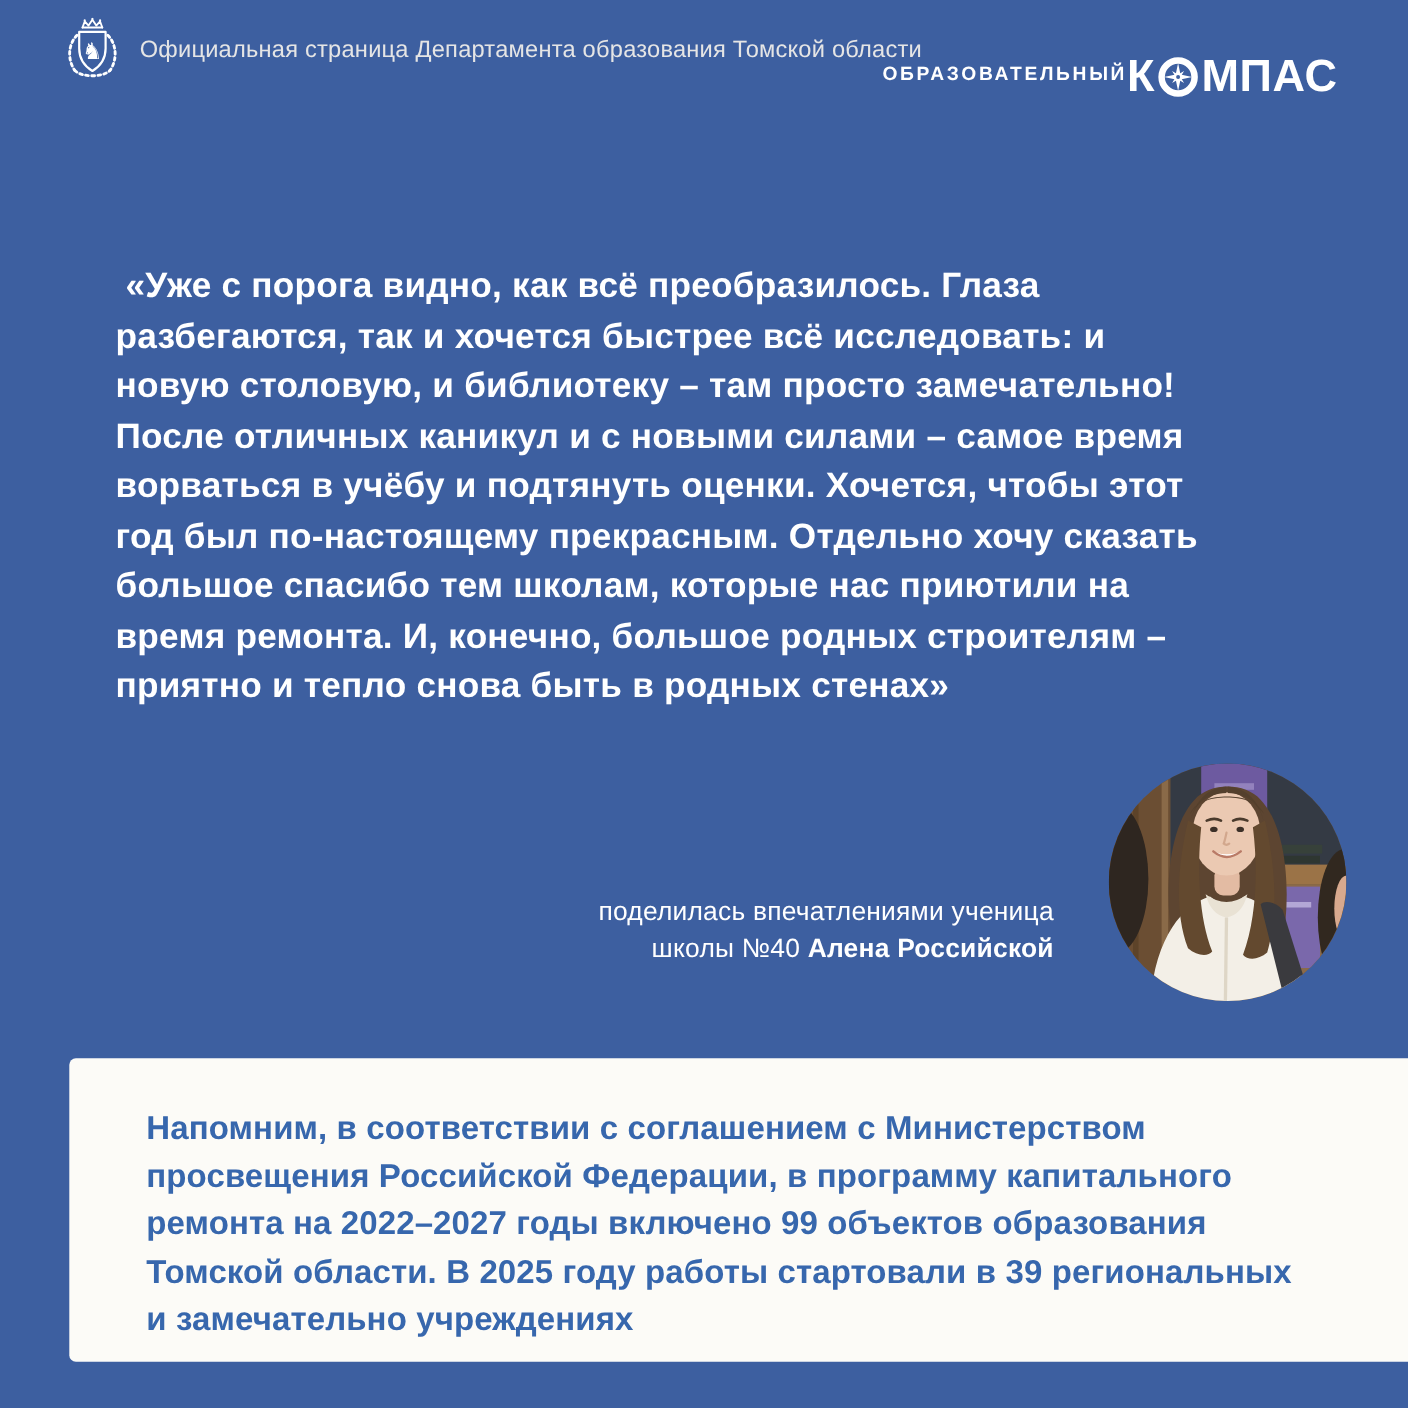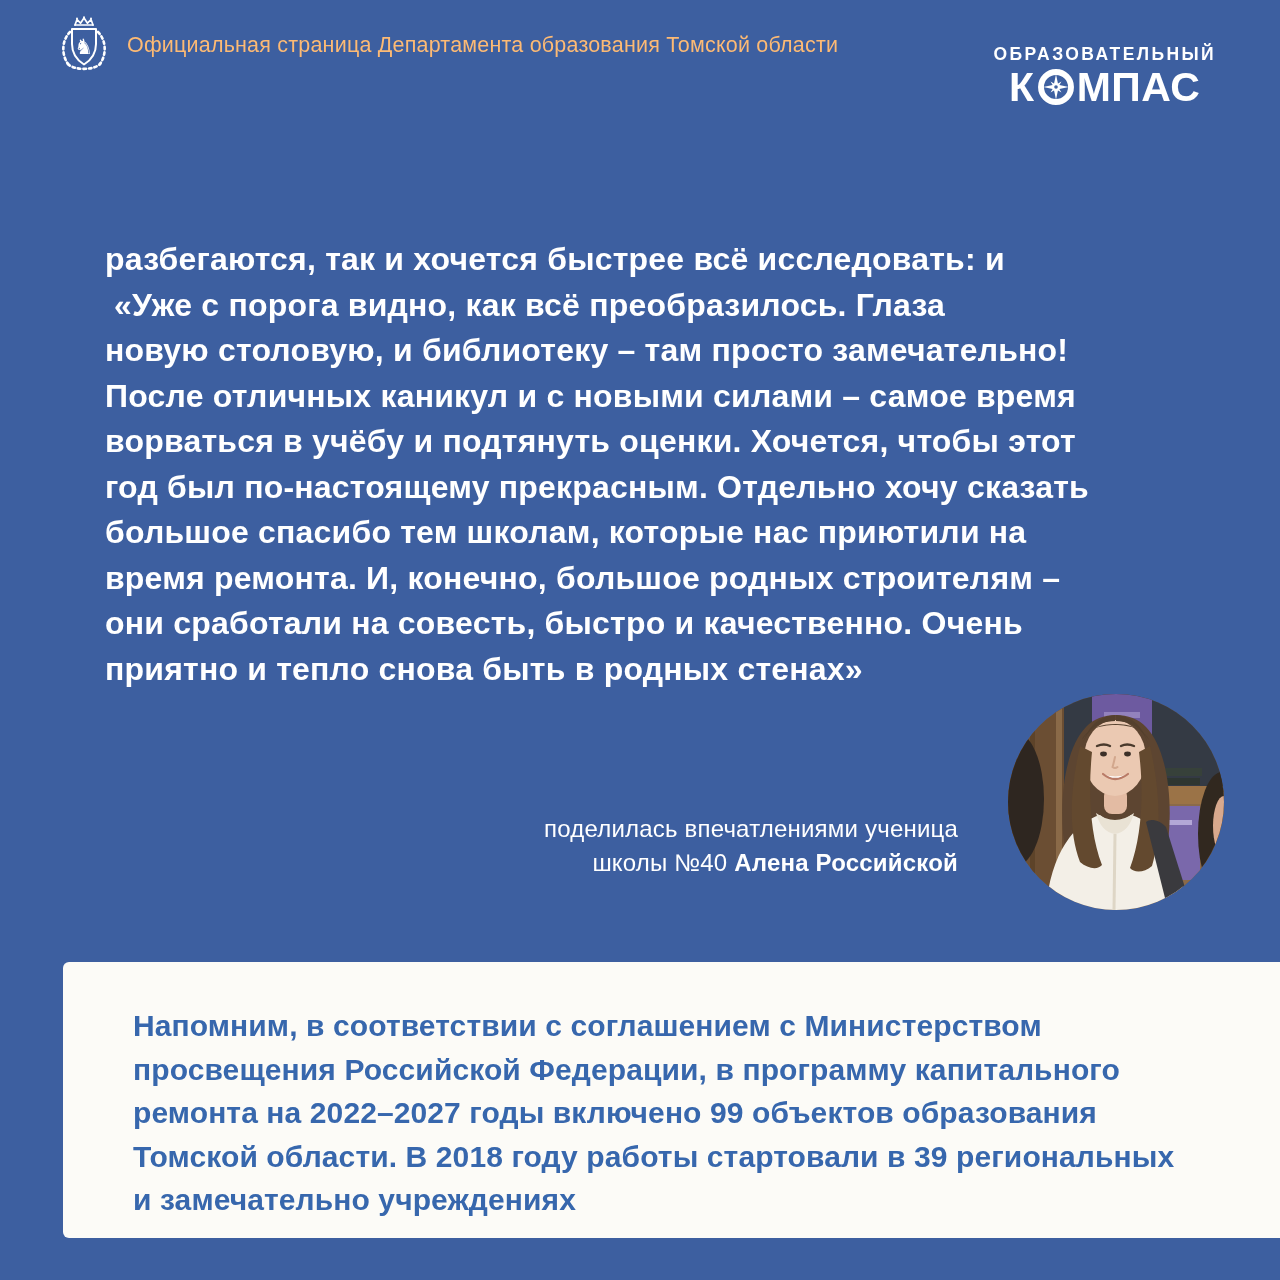--- a/index.html
+++ b/index.html
@@ -9,27 +9,27 @@
     font-family:"Liberation Sans", sans-serif;
   }
 
   
   .header {
     position:absolute; left:57px; top:16px;
     display:flex; align-items:center; gap:16px;
   }
   .coat { width:54px; height:58px; flex:0 0 auto; }
   .header-title {
-    color:#fdba74; font-size:21.5px; font-weight:400; letter-spacing:0.2px;
+    color:#e5e5e5; font-size:21.5px; font-weight:400; letter-spacing:0.2px;
   }
 
   
   .brand {
     position:absolute; top:46px; right:64px;
-    display:flex; flex-direction:column; align-items:center; color:#ffffff;
+    display:flex; align-items:center; color:#ffffff;
   }
   .brand-top {
     font-size:17.5px; font-weight:700; letter-spacing:2.4px; line-height:1;
   }
   .brand-word {
     margin-top:3px; display:flex; align-items:center;
     font-size:41px; font-weight:800; letter-spacing:0.5px; line-height:1;
   }
   .brand-word .compass { width:40px; height:40px; margin:0 1px; }
 
@@ -101,29 +101,28 @@
       <circle cx="22" cy="22" r="16.5" fill="none" stroke="#ffffff" stroke-width="6.5"></circle>
       <path d="M22 8 L24.4 19.6 L36 22 L24.4 24.4 L22 36 L19.6 24.4 L8 22 L19.6 19.6 Z" fill="#ffffff"></path>
       <path d="M22 13.5 L23.7 20.3 L30.5 22 L23.7 23.7 L22 30.5 L20.3 23.7 L13.5 22 L20.3 20.3 Z" transform="rotate(45 22 22)" fill="#ffffff"></path>
       <circle cx="22" cy="22" r="2" fill="#3d5fa0"></circle>
     </svg>
     <span>МПАС</span>
   </div>
 </div>
 
 <div class="quote">
+    <div class="quote-line"> «Уже с порога видно, как всё преобразилось. Глаза</div>
     <div class="quote-line">разбегаются, так и хочется быстрее всё исследовать: и</div>
-    <div class="quote-line"> «Уже с порога видно, как всё преобразилось. Глаза</div>
     <div class="quote-line">новую столовую, и библиотеку – там просто замечательно!</div>
     <div class="quote-line">После отличных каникул и с новыми силами – самое время</div>
     <div class="quote-line">ворваться в учёбу и подтянуть оценки. Хочется, чтобы этот</div>
     <div class="quote-line">год был по-настоящему прекрасным. Отдельно хочу сказать</div>
     <div class="quote-line">большое спасибо тем школам, которые нас приютили на</div>
     <div class="quote-line">время ремонта. И, конечно, большое родных строителям –</div>
-    <div class="quote-line">они сработали на совесть, быстро и качественно. Очень</div>
     <div class="quote-line">приятно и тепло снова быть в родных стенах»</div>
   </div>
 
 <div class="attribution">
   <div>поделилась впечатлениями ученица</div>
   <div><span>школы №40 </span><span class="bold">Алена Российской</span></div>
 </div>
 
 <div class="avatar">
   <svg width="216" height="216" viewBox="0 0 216 216">
@@ -183,16 +182,16 @@
 
     <path d="M138 128 L160 216 L184 216 L158 133 C152 126 142 124 138 128 Z" fill="#3a3a3e"></path>
   </svg>
 </div>
 
 <div class="footer-card">
   <div class="footer-text">
       <div class="footer-line">Напомним, в соответствии с соглашением с Министерством</div>
       <div class="footer-line">просвещения Российской Федерации, в программу капитального</div>
       <div class="footer-line">ремонта на 2022–2027 годы включено 99 объектов образования</div>
-      <div class="footer-line">Томской области. В 2018 году работы стартовали в 39 региональных</div>
+      <div class="footer-line">Томской области. В 2025 году работы стартовали в 39 региональных</div>
       <div class="footer-line">и замечательно учреждениях</div>
     </div>
 </div>
 
 </body></html>

